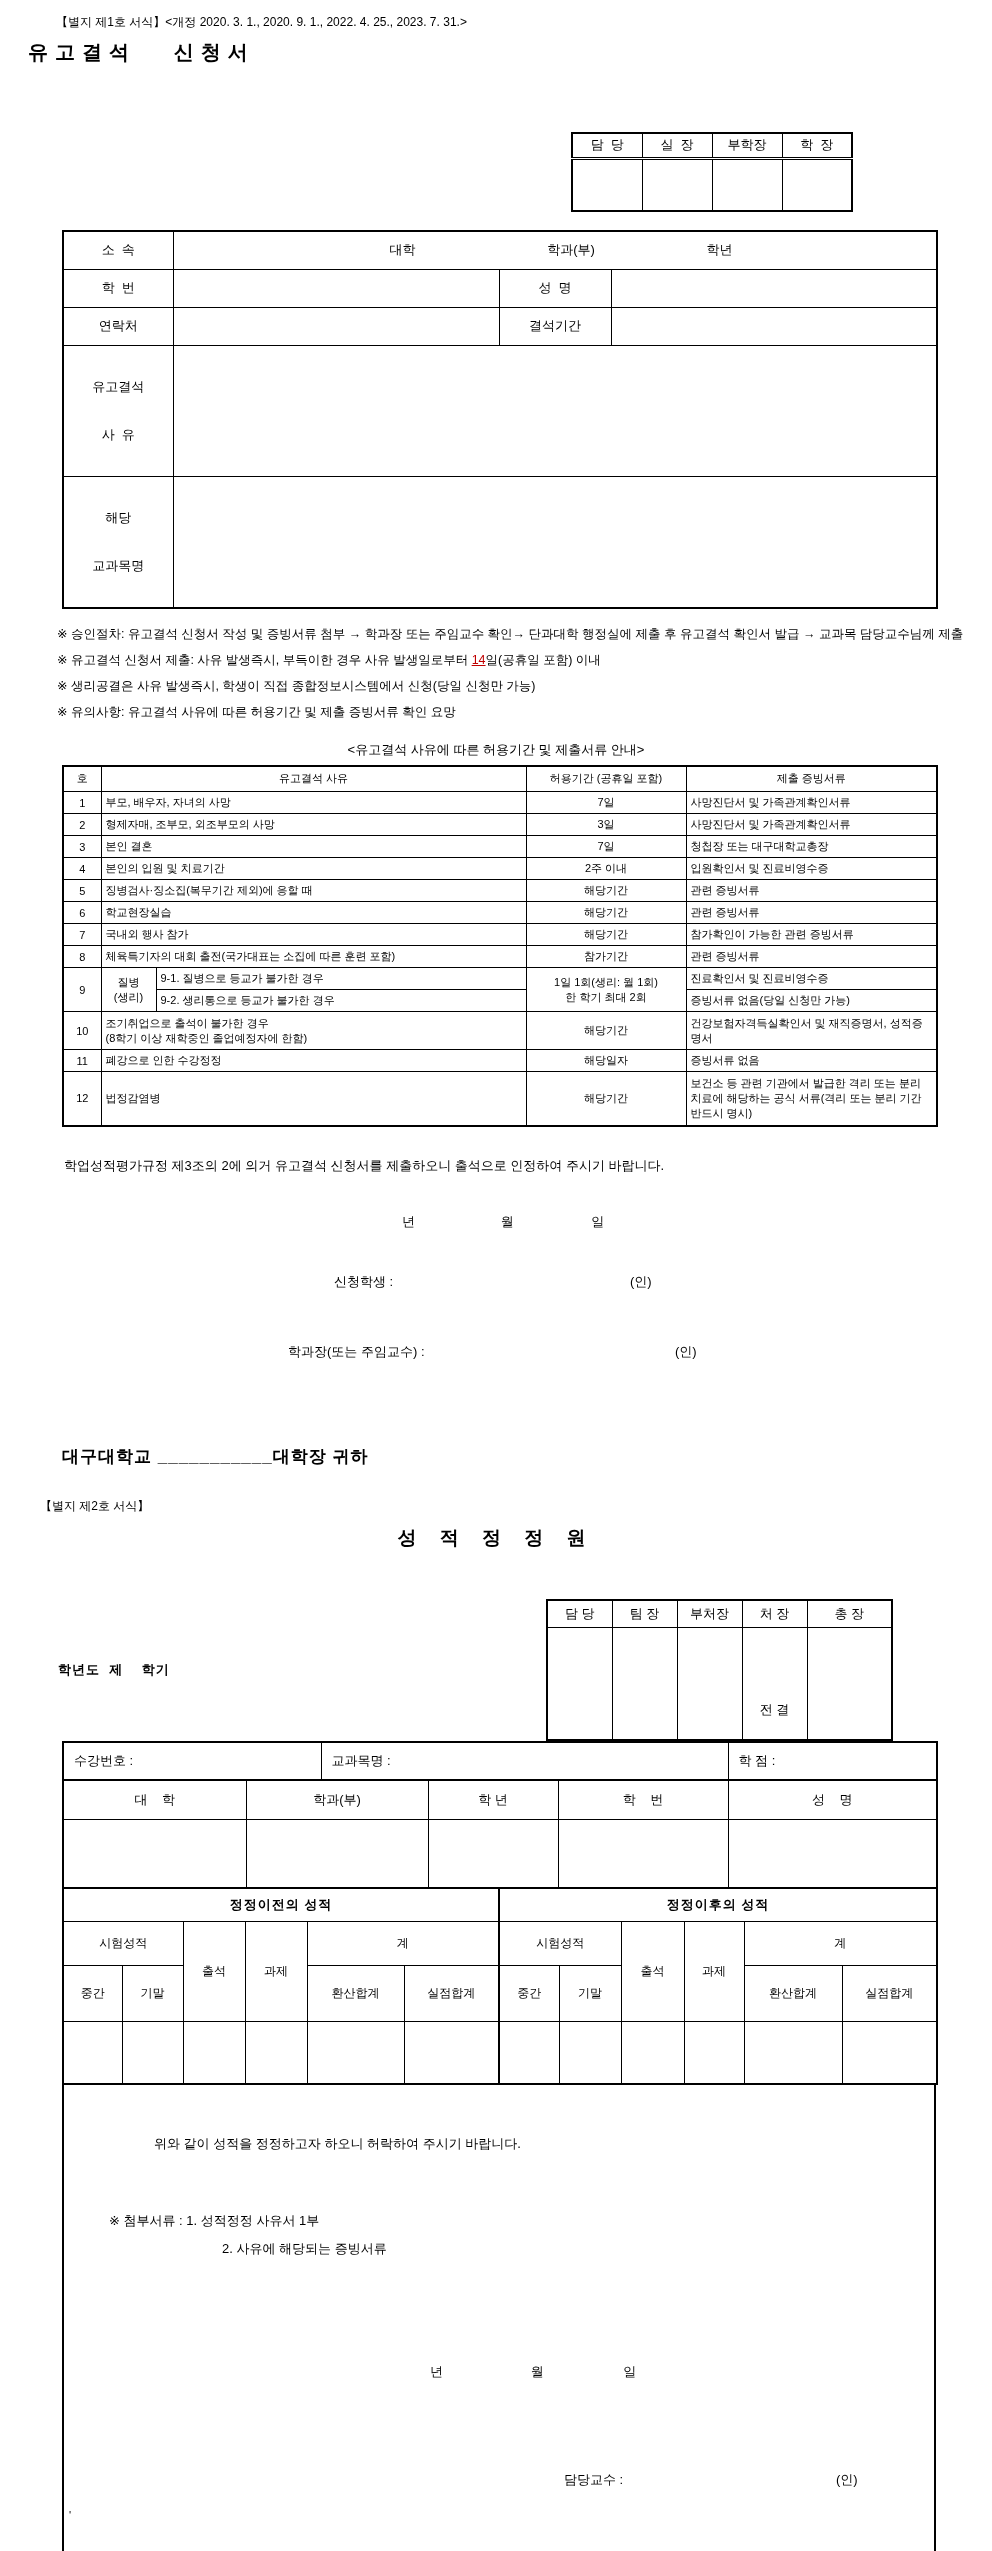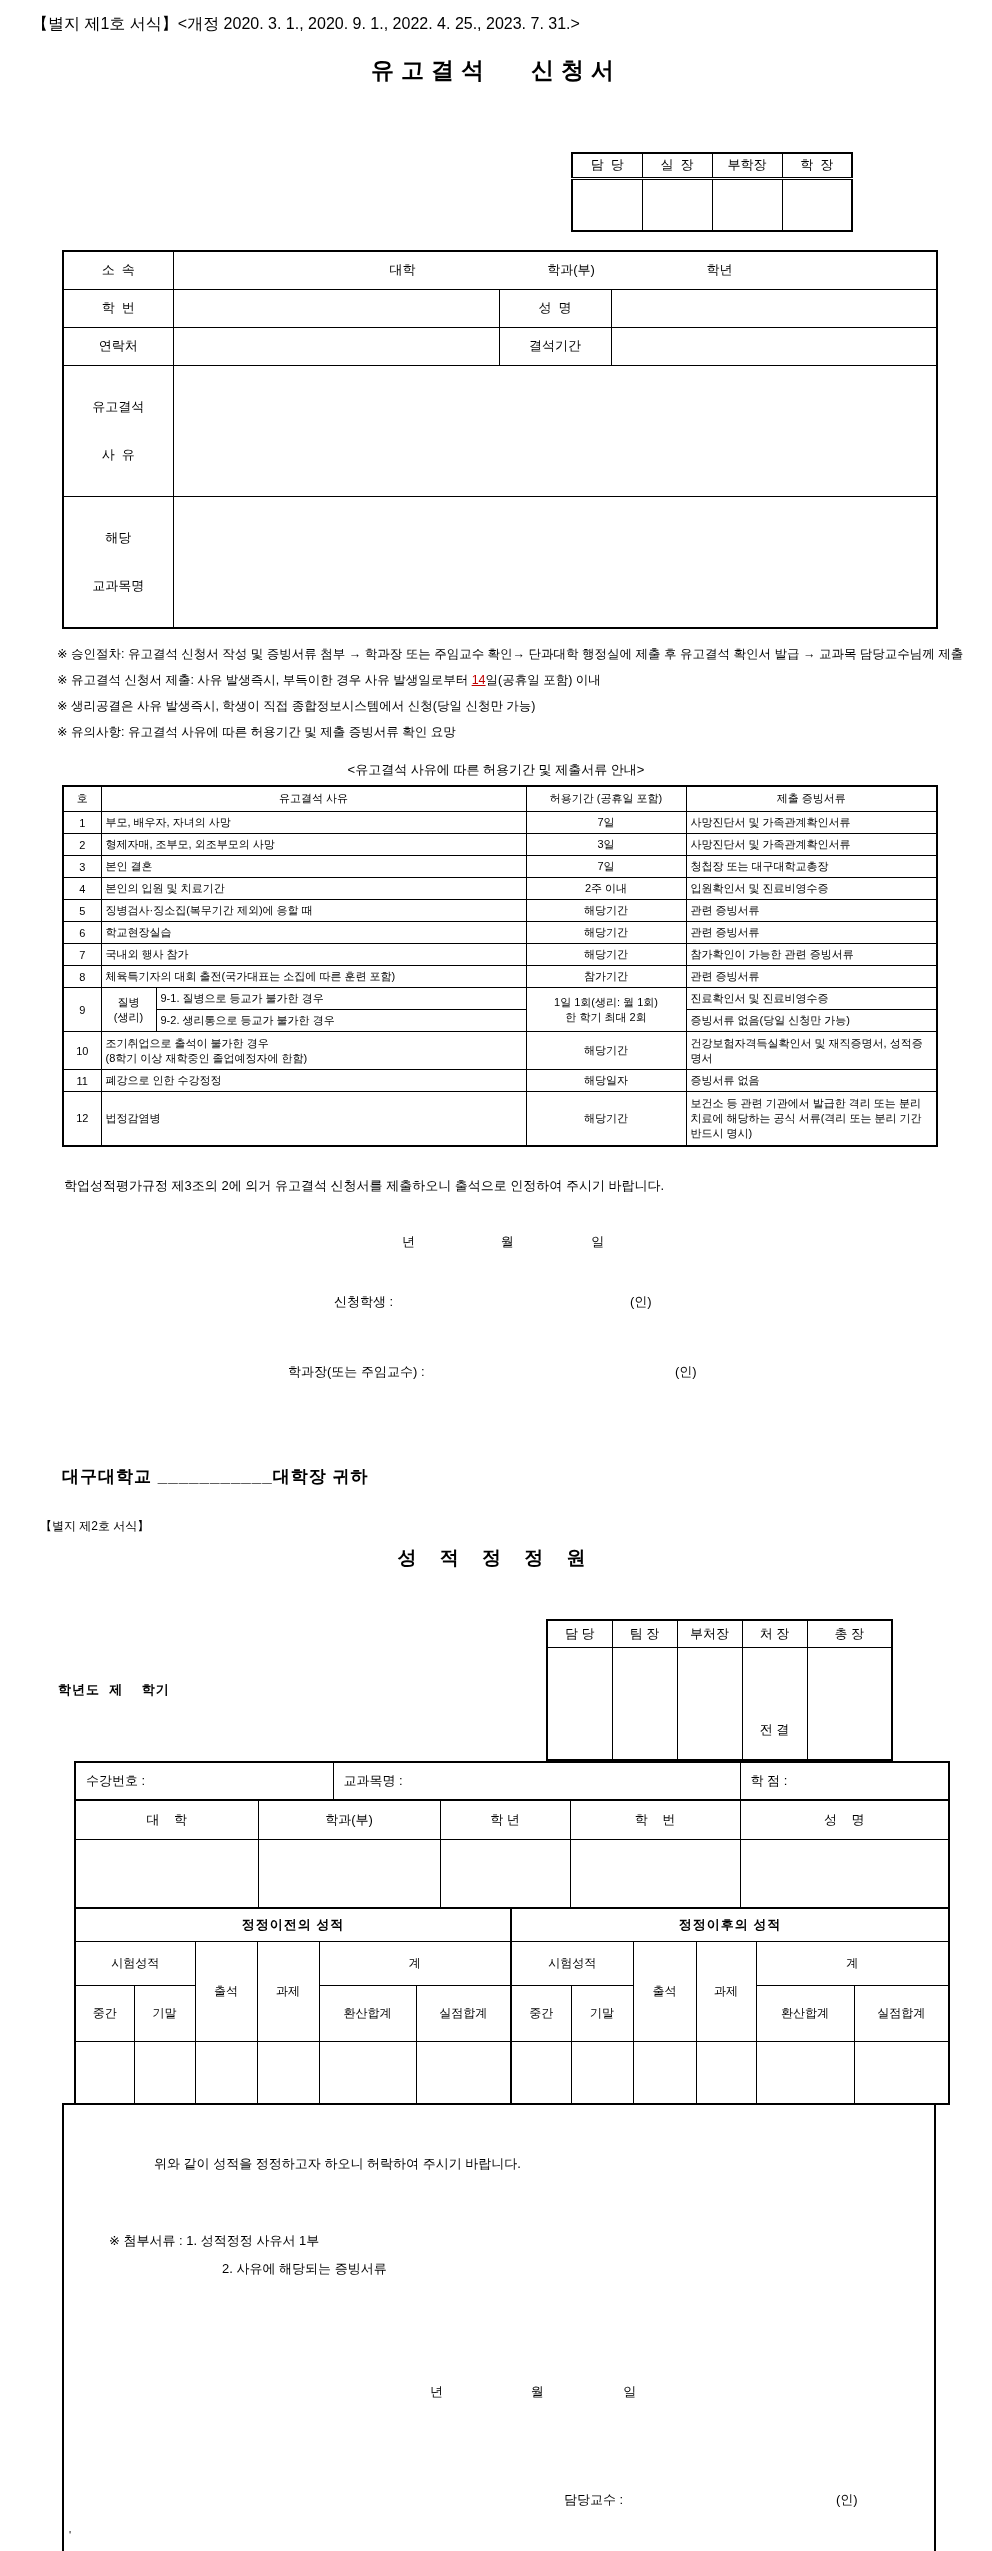--- a/index.html
+++ b/index.html
@@ -4,22 +4,22 @@
 <style>
   * { box-sizing: border-box; margin: 0; padding: 0; }
   html, body { background: #fff; }
   body {
     width: 992px; height: 2551px;
     font-family: "Liberation Sans", "DejaVu Sans", sans-serif;
     color: #000; overflow: hidden;
   }
   .page { padding: 14px 28px 0 28px; position: relative; }
 
-  .hdr-line { margin-left: 4px; font-size: 16px; white-space: pre; }
-  .title1 { margin-top: 20px; text-align: center; font-size: 23px; font-weight: bold; letter-spacing: 7px; white-space: pre; }
+  .hdr-line { margin-left: 28px; font-size: 12px; white-space: pre; }
+  .title1 { margin-top: 8px; text-align: left; font-size: 20px; font-weight: bold; letter-spacing: 7px; white-space: pre; }
   .title2 { margin-top: 10px; text-align: center; font-size: 19px; font-weight: bold; letter-spacing: 9px; white-space: pre; }
 
   table { border-collapse: collapse; table-layout: fixed; }
   .t { border: 2px solid #000; }
   .t td { border: 1px solid #000; font-size: 13px; vertical-align: middle; overflow: hidden; }
 
   
   .approval1 { width: 282px; margin: 66px 111px 0 auto; }
   .approval1 tr.aph { height: 25px; }
   .approval1 tr.aph td { text-align: center; white-space: pre; border-bottom: 3px double #000; }
@@ -65,21 +65,21 @@
   
   .hdr-line2 { margin: 30px 0 0 12px; font-size: 12px; }
   .row2top { display: flex; align-items: flex-start; margin-top: 48px; }
   .sem { margin-left: 30px; margin-top: 62px; font-size: 13px; font-weight: bold; white-space: pre; letter-spacing: 1px; }
   .approval2 { width: 345px; margin-left: auto; margin-right: 71px; }
   .approval2 tr.aph { height: 28px; }
   .approval2 tr.aph td { text-align: center; white-space: pre; }
   .approval2 tr.apb { height: 112px; }
   .approval2 td.delegate { text-align: center; vertical-align: bottom; padding-bottom: 20px; white-space: pre; }
 
-  .m2 { width: 874px; margin-left: 46px; }
+  .m2 { width: 874px; margin-left: 34px; }
   .mstack { margin-top: -2px; }
   .course td { height: 38px; padding-left: 10px; white-space: pre; }
   .student tr.sh { height: 40px; }
   .student tr.sh td { text-align: center; white-space: pre; }
   .student tr.sb { height: 68px; }
 
   .grade td { text-align: center; font-size: 12px; white-space: pre; }
   .grade tr.gA { height: 34px; }
   .grade tr.gA td { font-weight: bold; font-size: 13px; letter-spacing: 1px; }
   .grade tr.gB { height: 44px; }

